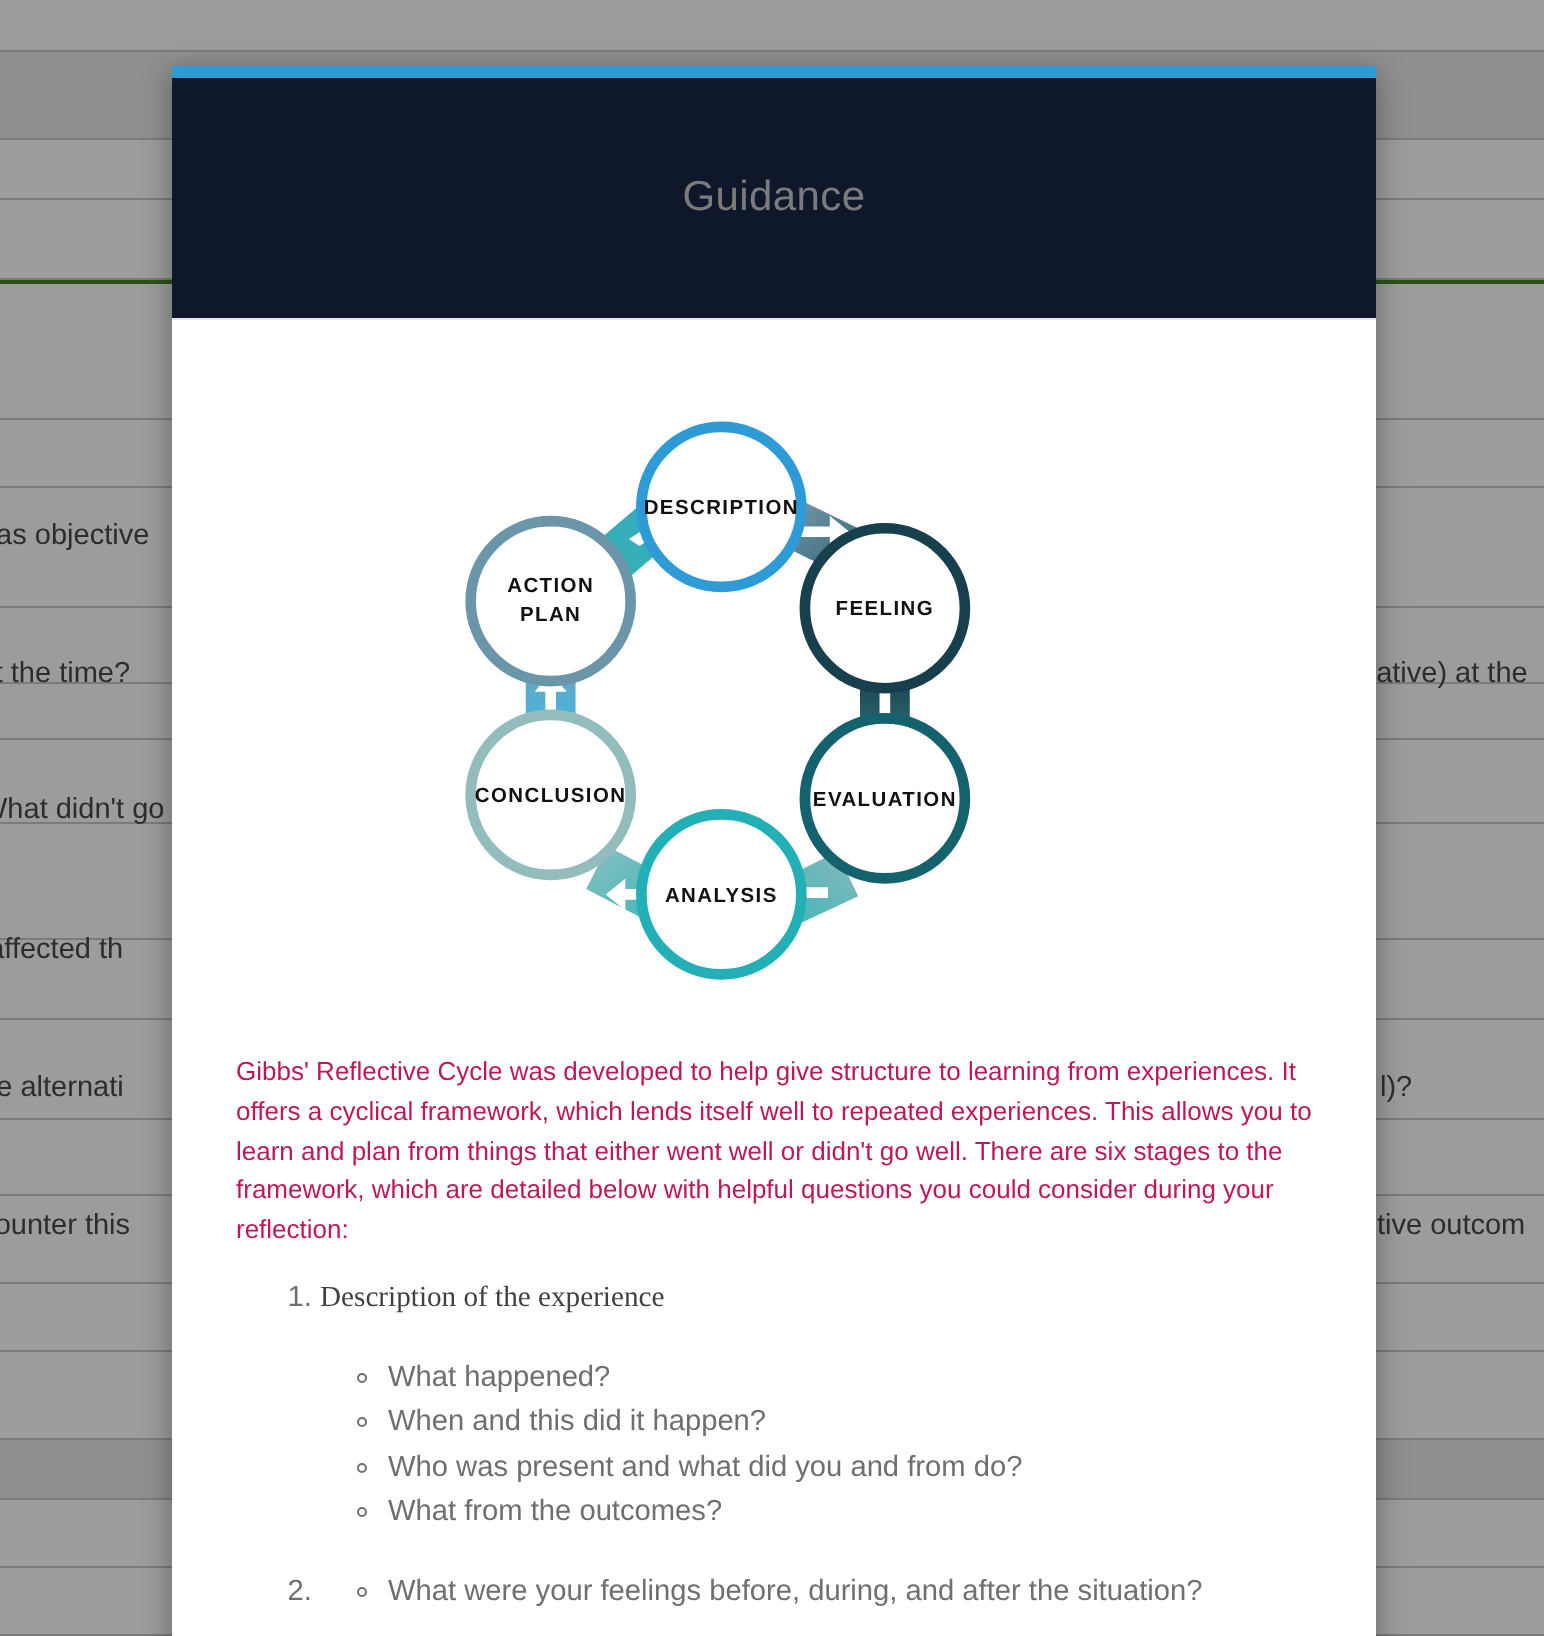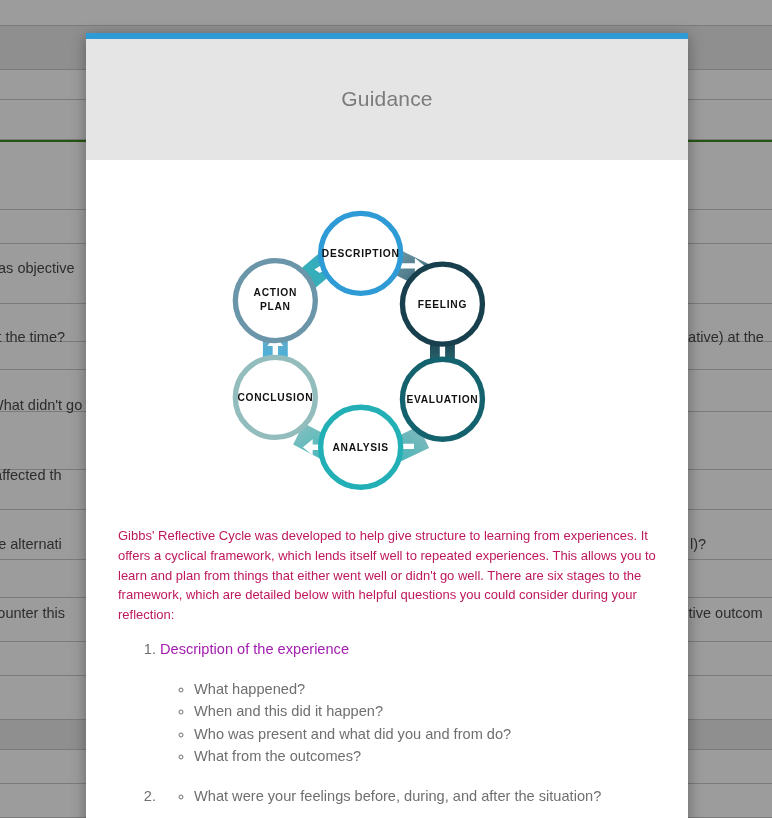--- a/index.html
+++ b/index.html
@@ -55,21 +55,21 @@
     flex-direction: column;
   }
   #modal-top-bar {
     height: 6px; width: 100%;
     background: #2e9bd6;
     flex: 0 0 auto;
   }
   #modal-header {
     flex: 0 0 auto;
     height: 121px;
-    background: #e5e5e5;
+    background: #0f172a;
     border-bottom: 1px solid #e4e7e9;
     display: flex; align-items: center; justify-content: center;
   }
   #modal-title {
     font-size: 21px;
     color: #7b7b7b;
     font-weight: 400;
     letter-spacing: 0.2px;
   }
   #modal-body {
@@ -103,21 +103,21 @@
   ol.stage-list {
     margin-top: 14px;
     padding-left: 42px;
     color: #6f6f6f;
     font-size: 14.6px;
   }
   ol.stage-list > li {
     margin-bottom: 16px;
     line-height: 1.5;
   }
-  ol.stage-list > li > .stage-title { color: #a21caf; }
+  ol.stage-list > li > .stage-title { color: #404040; font-family: Liberation Serif, serif; }
   ul.question-list {
     list-style-type: circle;
     padding-left: 34px;
     margin-top: 18px;
   }
   ul.question-list > li {
     line-height: 1.48;
     color: #6f6f6f;
     margin-bottom: 1px;
   }

